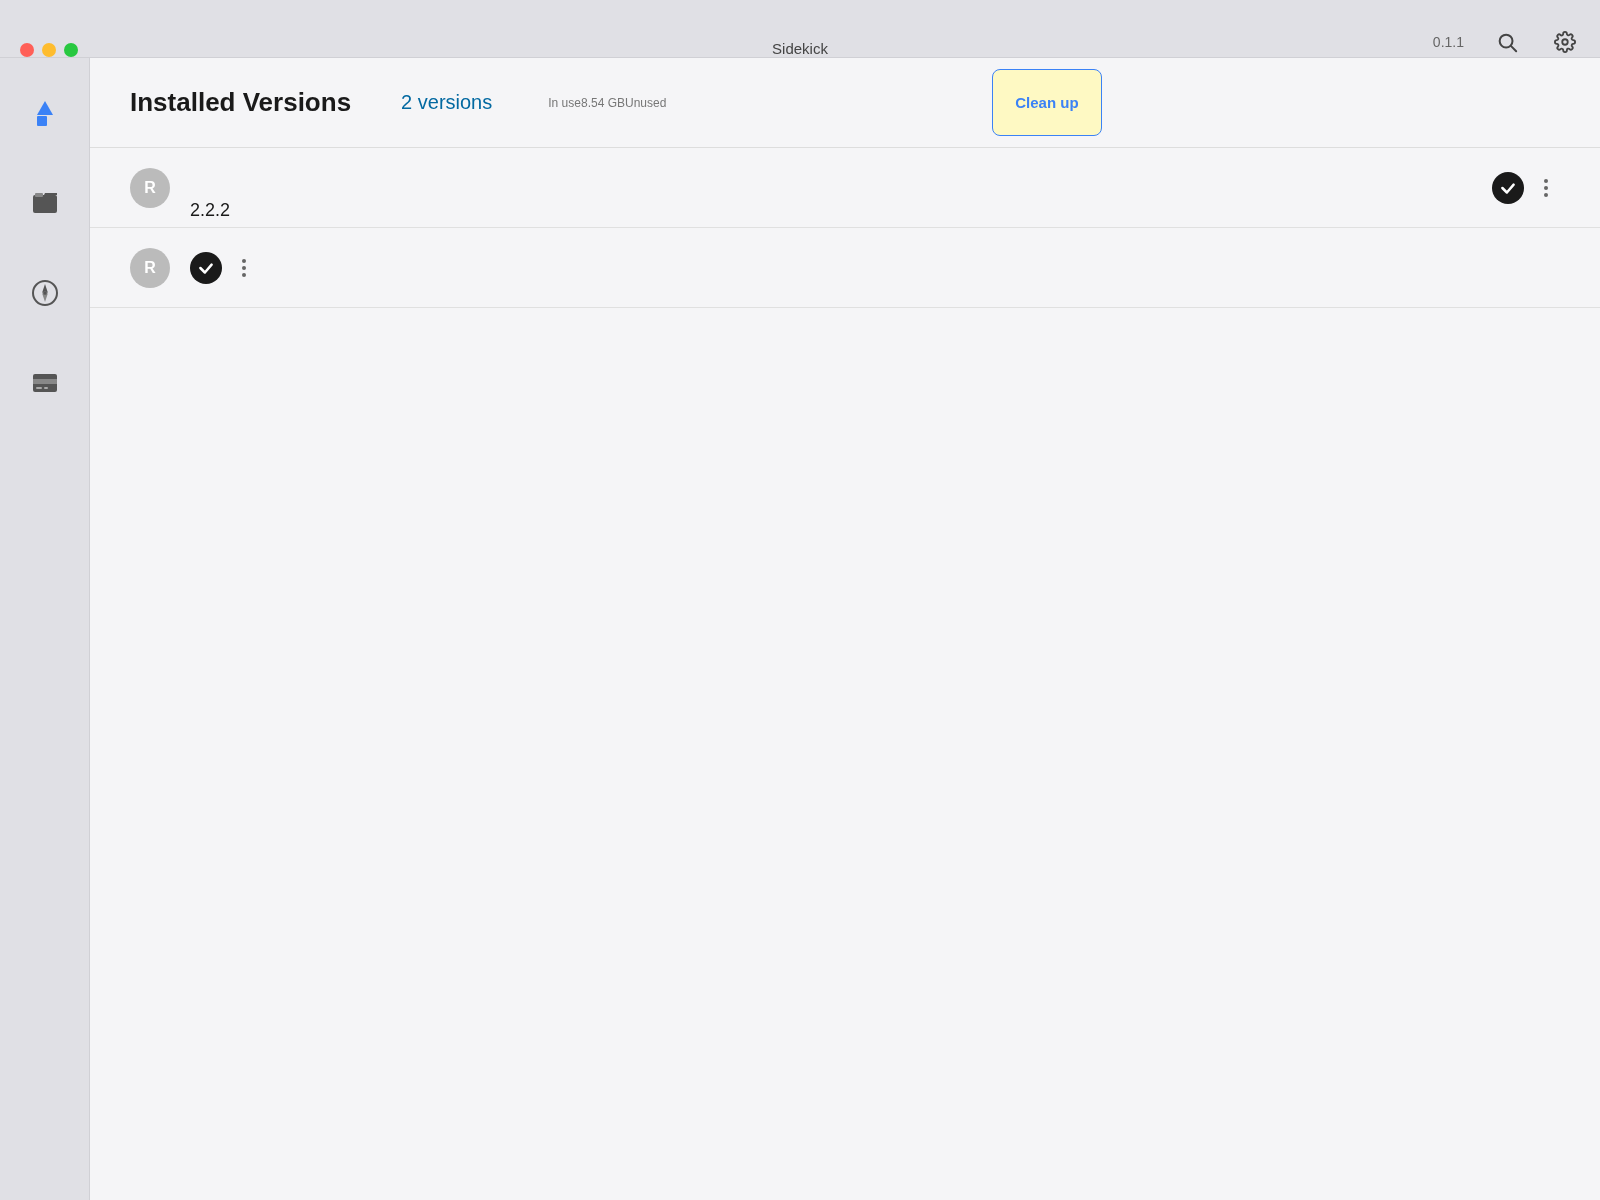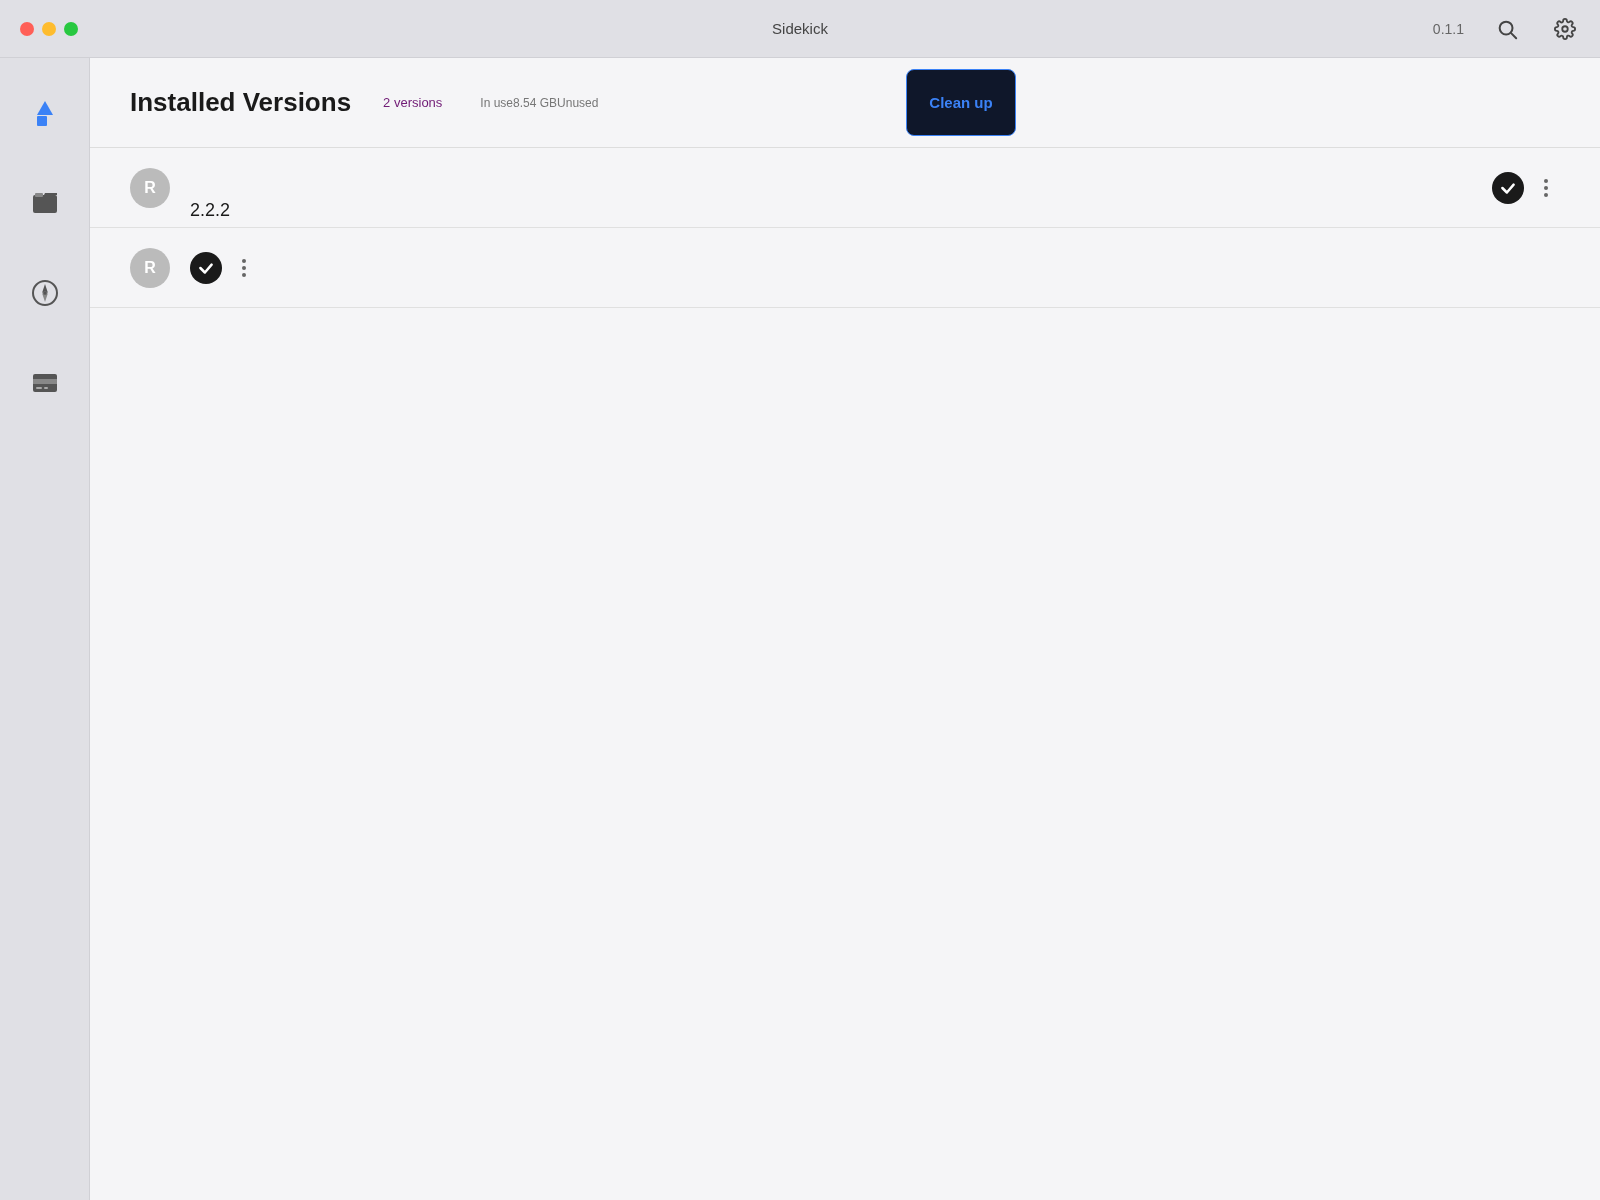--- a/index.html
+++ b/index.html
@@ -10,21 +10,21 @@
       font-family: -apple-system, BlinkMacSystemFont, 'Helvetica Neue', sans-serif;
       overflow: hidden;
     }
 
     
     .title-bar {
       width: 100%;
       height: 58px;
       background: #e0e0e5;
       display: flex;
-      align-items: center;
+      align-items: flex-end;
       justify-content: center;
       position: relative;
       border-bottom: 1px solid #d0d0d5;
     }
     .title-bar-controls {
       position: absolute;
       left: 20px;
       display: flex;
       gap: 8px;
       align-items: center;
@@ -104,31 +104,31 @@
     }
 
     
     .content-header {
       padding: 0 40px;
       height: 90px;
       display: flex;
       align-items: center;
       border-bottom: 1px solid #ddd;
       background: #f5f5f7;
-      gap: 32px;
+      gap: 50px;
     }
     .header-title {
       font-size: 26px;
       font-weight: 700;
       color: #1a1a1a;
       flex-shrink: 0;
     }
     .versions-count {
-      font-size: 13px;
-      color: #701a75;
+      font-size: 20px;
+      color: #0369a1;
       flex-shrink: 0;
     }
     .storage-bar-container {
       display: flex;
       flex-direction: row;
       gap: 6px;
       flex: 1;
       max-width: 400px;
     }
     .storage-bar-track {
@@ -144,21 +144,21 @@
       border-radius: 5px;
       width: 80%;
     }
     .storage-bar-labels {
       display: flex;
       justify-content: space-between;
       font-size: 12px;
       color: #777;
     }
     .clean-up-btn {
-      background: #0f172a;
+      background: #fef9c3;
       border: 1.5px solid #3b82f6;
       color: #3b82f6;
       font-size: 15px;
       font-weight: 600;
       padding: 24px 22px;
       border-radius: 8px;
       cursor: pointer;
       flex-shrink: 0;
     }
 

